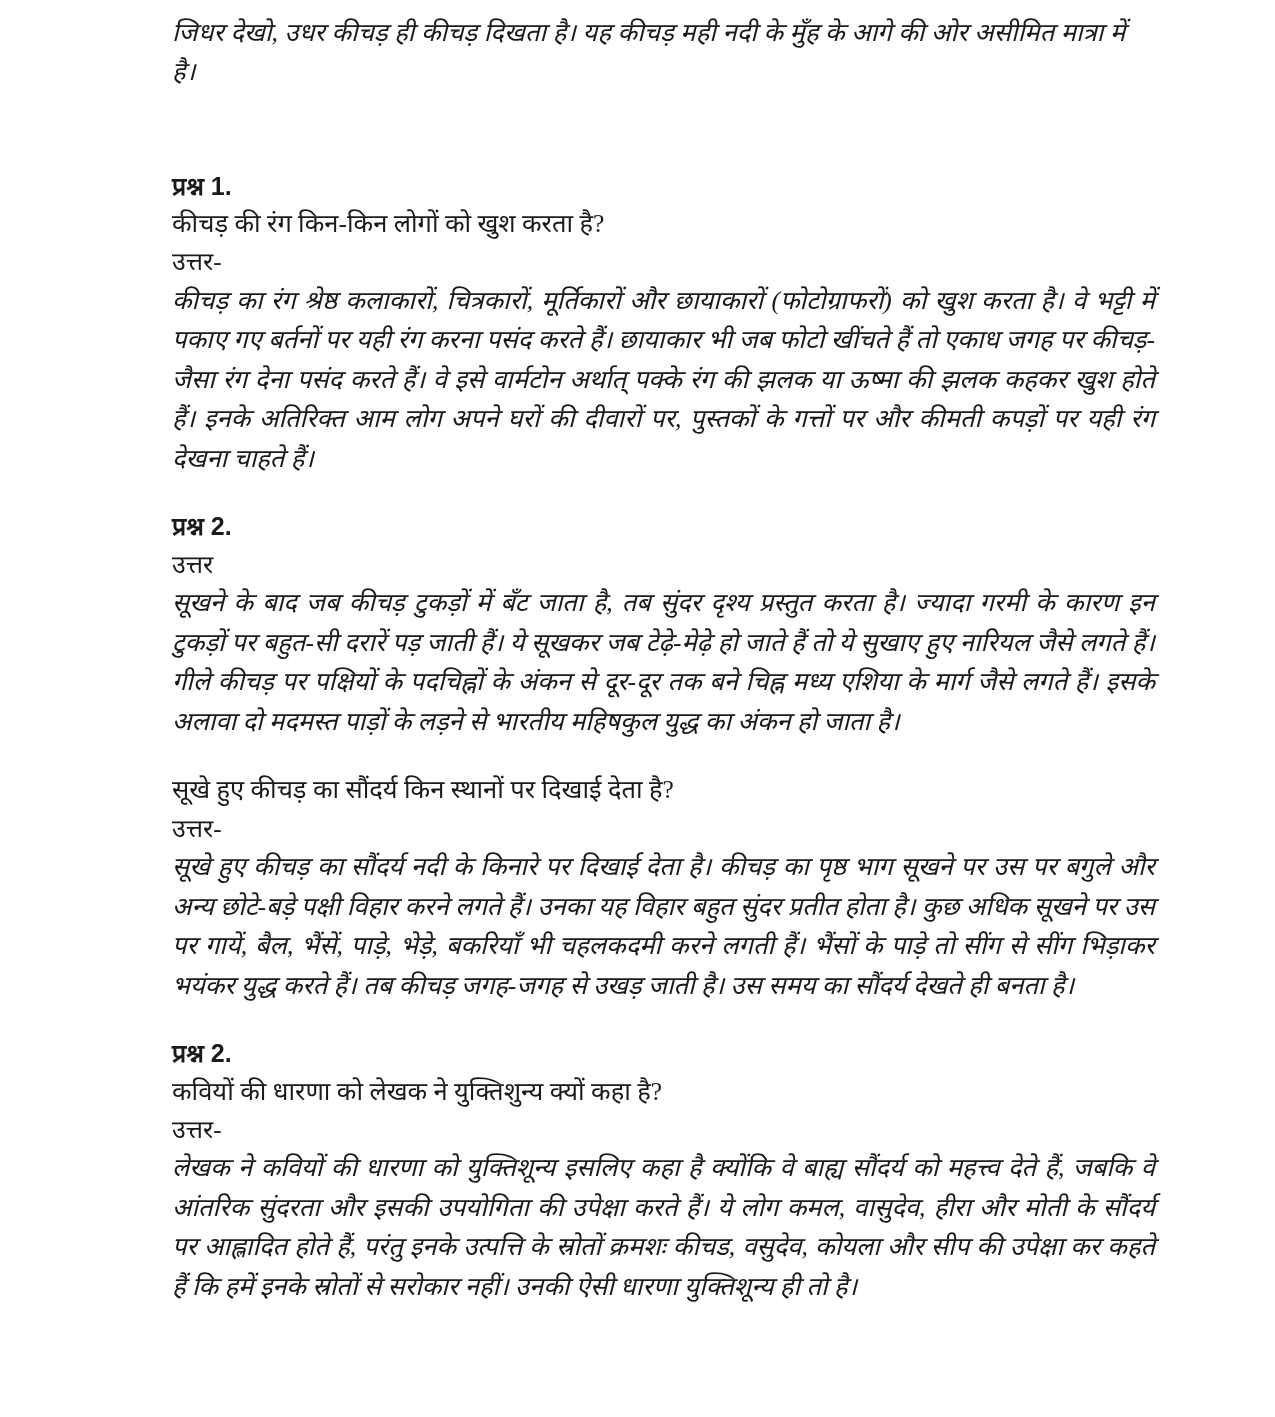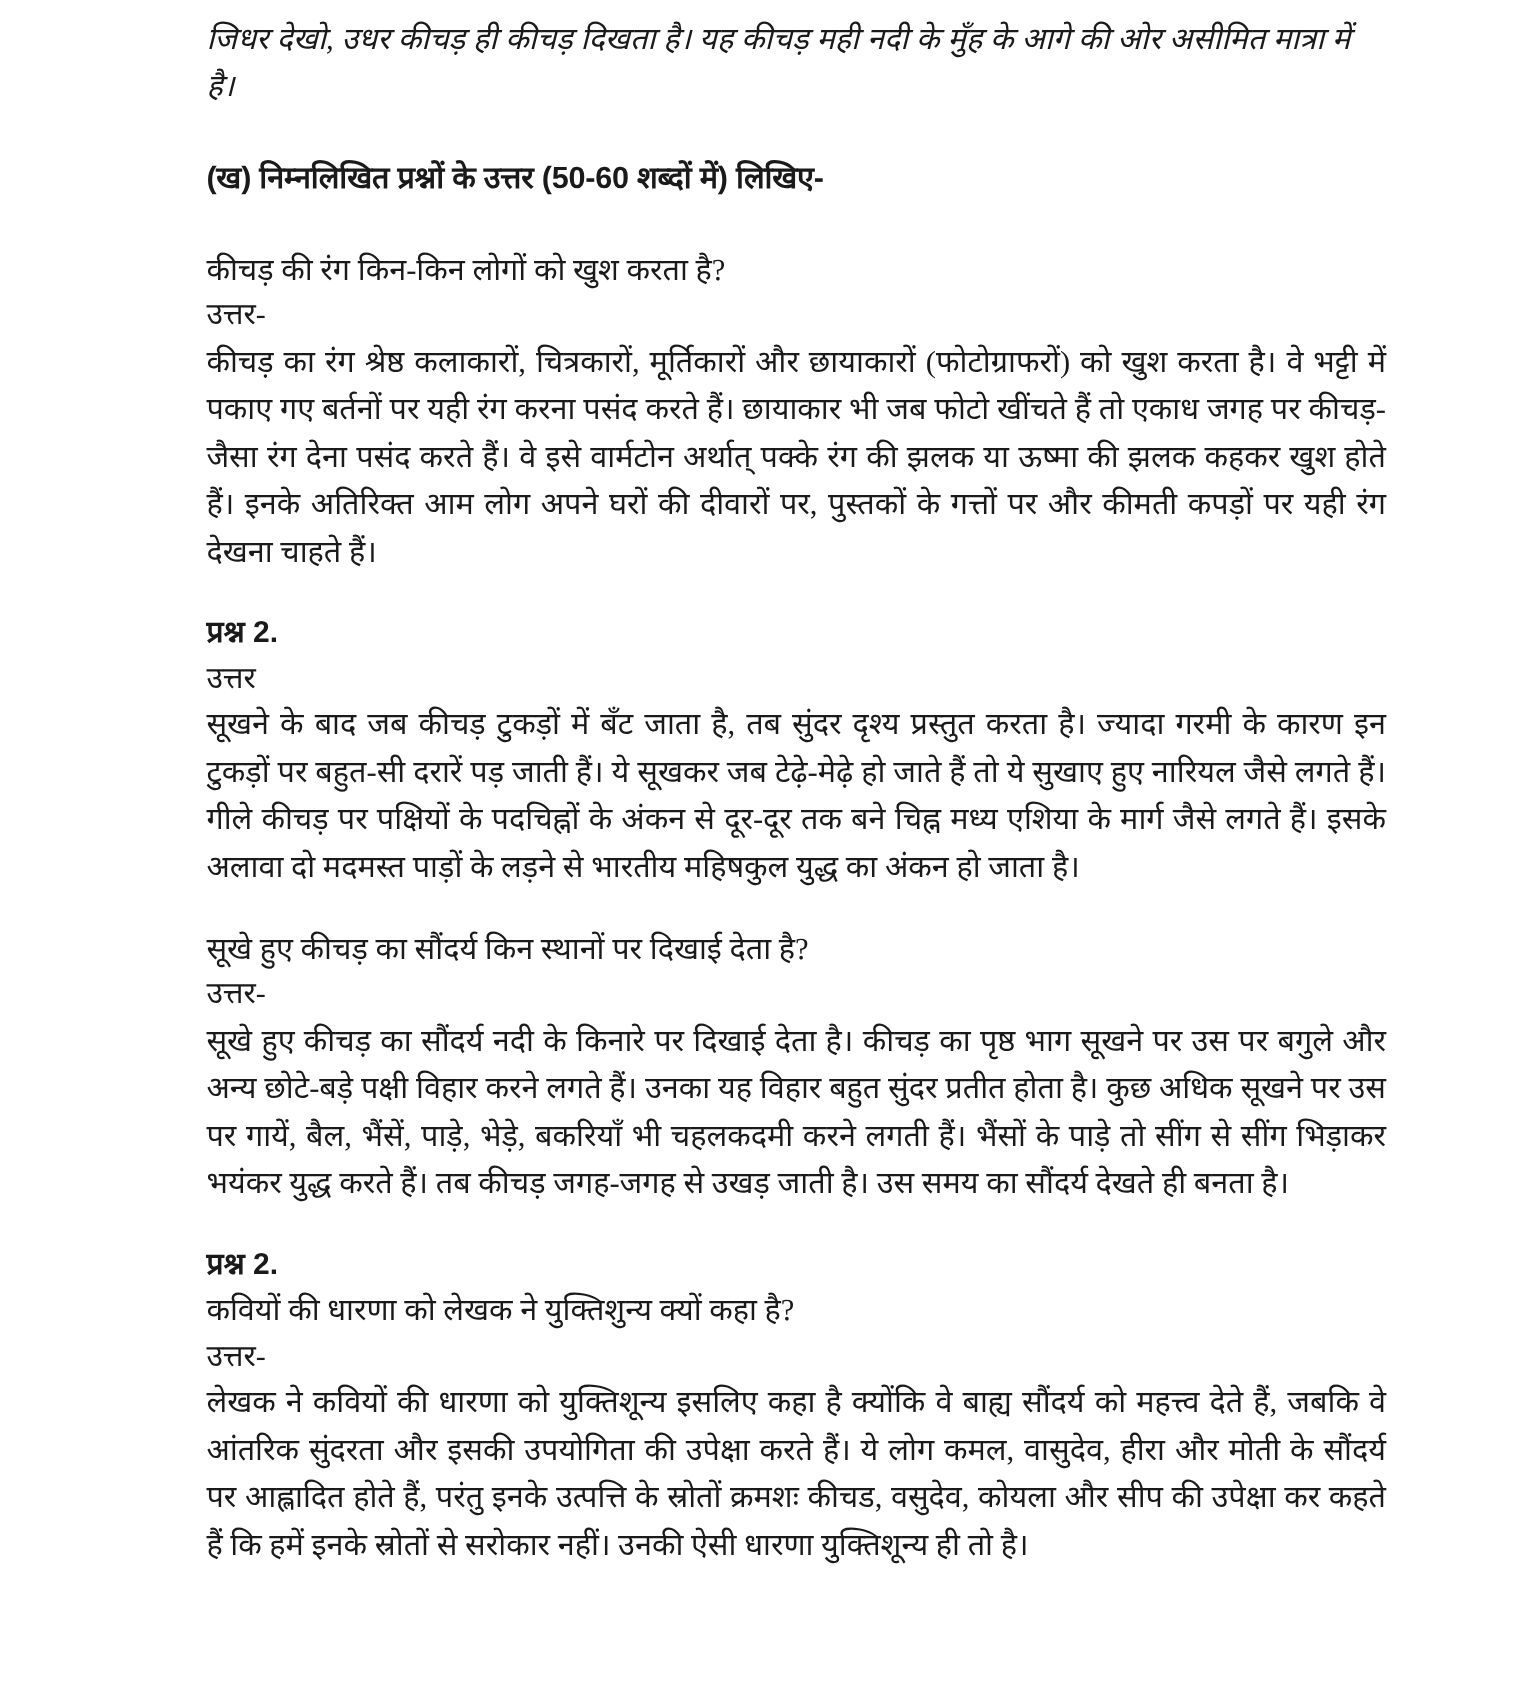--- a/index.html
+++ b/index.html
@@ -55,37 +55,38 @@
     font-size: 25px;
     line-height: 1.5;
     margin: 0;
   }
   .a-text {
     font-size: 25.5px;
     line-height: 1.55;
     margin: 0;
     text-align: justify;
     text-justify: inter-word;
+    font-style: italic;
   }
   .qa-block { margin: 0; }
 </style>
 </head>
 <body>
 
 <div class="page">
 
   <p class="para">जिधर देखो, उधर कीचड़ ही कीचड़ दिखता है। यह कीचड़ मही नदी के मुँह के आगे की ओर असीमित मात्रा में है।</p>
 
   <div class="spacer-lg"></div>
 
-  <h2 class="section-heading">(ख) निम्नलिखित प्रश्नों के उत्तर (50-60 शब्दों में) लिखिए-</h2>
 
   <div class="spacer-lg"></div>
 
   <div class="qa-block">
+    <p class="q-label">प्रश्न 1.</p>
     <p class="q-text">कीचड़ की रंग किन-किन लोगों को खुश करता है?</p>
     <p class="a-label">उत्तर-</p>
     <p class="a-text">कीचड़ का रंग श्रेष्ठ कलाकारों, चित्रकारों, मूर्तिकारों और छायाकारों (फोटोग्राफरों) को खुश करता है। वे भट्टी में पकाए गए बर्तनों पर यही रंग करना पसंद करते हैं। छायाकार भी जब फोटो खींचते हैं तो एकाध जगह पर कीचड़-जैसा रंग देना पसंद करते हैं। वे इसे वार्मटोन अर्थात् पक्के रंग की झलक या ऊष्मा की झलक कहकर खुश होते हैं। इनके अतिरिक्त आम लोग अपने घरों की दीवारों पर, पुस्तकों के गत्तों पर और कीमती कपड़ों पर यही रंग देखना चाहते हैं।</p>
   </div>
 
   <div class="spacer-md"></div>
 
   <div class="qa-block">
     <p class="q-label">प्रश्न 2.</p>
     <p class="a-label">उत्तर</p>

